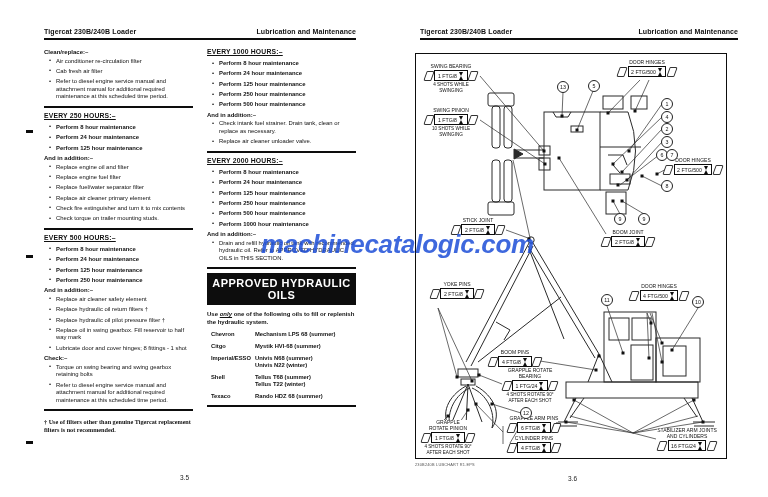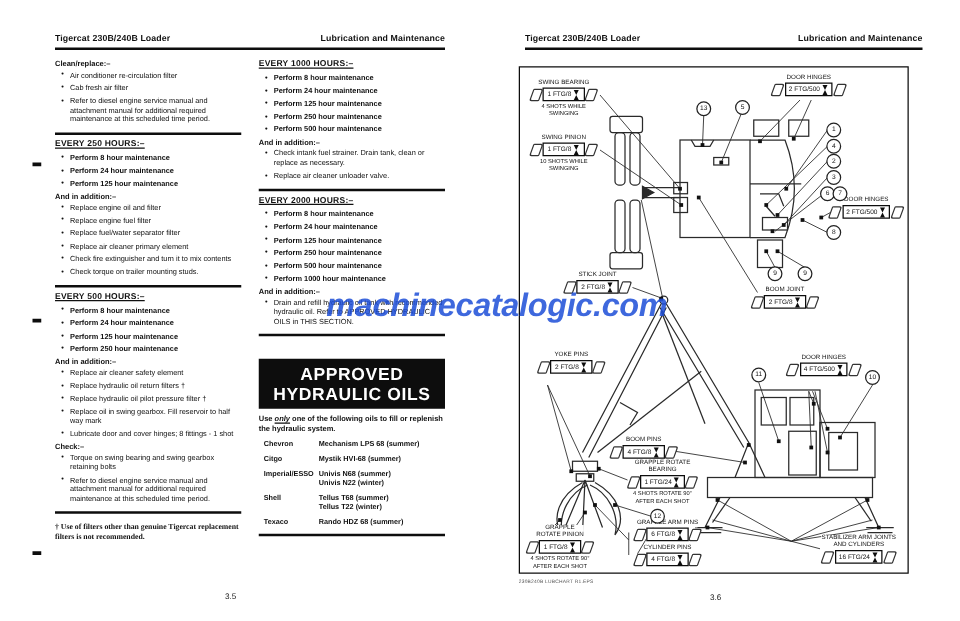--- a/index.html
+++ b/index.html
@@ -149,21 +149,21 @@
           <li>Perform 250 hour maintenance</li>
           <li>Perform 500 hour maintenance</li>
           <li>Perform 1000 hour maintenance</li>
         </ul>
       <div class="lead">And in addition:–</div>
       <ul class="blist">
           <li>Drain and refill hydraulic oil tank with recommended hydraulic oil. Refer to APPROVED HYDRAULIC OILS in THIS SECTION.</li>
         </ul>
 
       <div class="hrule"></div>
-      <div class="bar title-bar" style="margin-top:18px;font-size:14px">APPROVED HYDRAULIC OILS</div>
+      <div class="bar title-bar" style="margin-top:4px;font-size:11px">APPROVED HYDRAULIC OILS</div>
       <div class="oil-intro"><span>Use </span><span class="em">only</span><span> one of the following oils to fill or replenish the hydraulic system.</span></div>
       <div>
 
       <div class="oil-row">
             <span class="oil-brand">Chevron</span>
             <span class="oil-prod">Mechanism LPS 68 (summer)</span>
           </div>
           <div class="oil-row">
             <span class="oil-brand">Citgo</span>
             <span class="oil-prod">Mystik HVI-68 (summer)</span>

